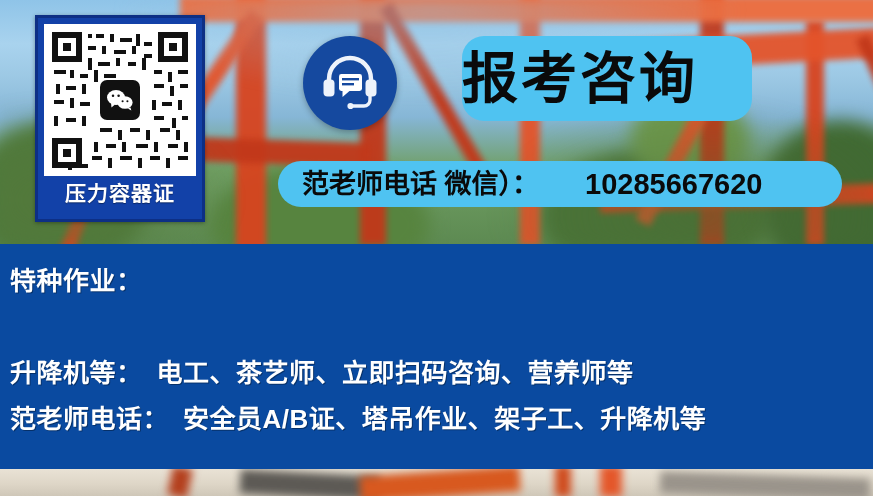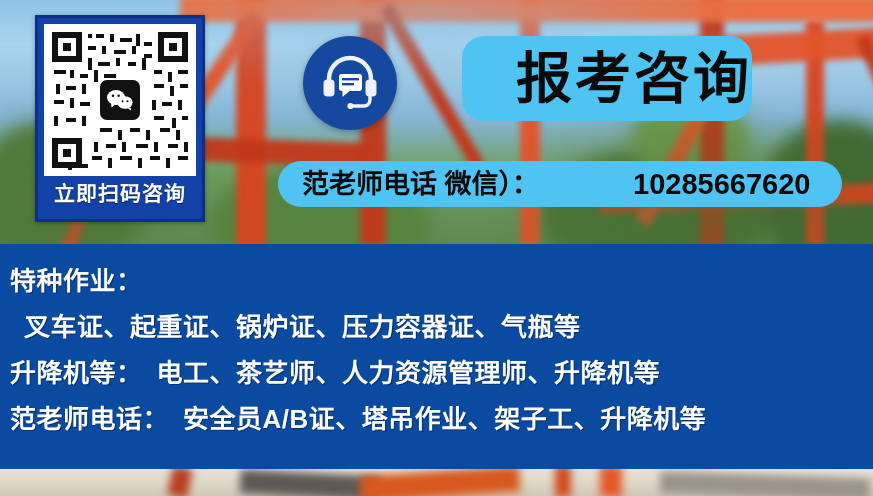--- a/index.html
+++ b/index.html
@@ -141,21 +141,21 @@
   .title-badge {
     position: absolute;
     left: 462px;
     top: 36px;
     width: 290px;
     height: 85px;
     background: #4fc3f1;
     border-radius: 22px;
     display: flex;
     align-items: center;
-    justify-content: flex-end;
+    justify-content: flex-start;
   }
   .title-badge .txt {
     color: #0a0a0a;
     font-size: 56px;
     font-weight: bold;
     letter-spacing: 3px;
     line-height: 1;
     white-space: nowrap;
   }
 
@@ -165,21 +165,20 @@
     left: 278px;
     top: 161px;
     width: 564px;
     height: 46px;
     background: #4fc3f1;
     border-radius: 23px;
     display: flex;
     align-items: center;
     padding: 0 24px;
     box-sizing: border-box;
-    gap: 48px;
   }
   .phone-bar .label {
     color: #0a0a0a;
     font-size: 27px;
     font-weight: bold;
     white-space: nowrap;
     line-height: 1;
   }
   .phone-bar .number {
     color: #0a0a0a;
@@ -344,21 +343,21 @@
           <polygon points="5,14 5.5,18.5 9,15.5" fill="#ffffff"></polygon>
           <circle cx="7" cy="6.8" r="1.25" fill="#111111"></circle>
           <circle cx="12.6" cy="6.8" r="1.25" fill="#111111"></circle>
           <ellipse cx="19" cy="13.5" rx="7.6" ry="6.3" fill="#ffffff"></ellipse>
           <polygon points="24.5,18.5 25.3,21.6 21.8,19.5" fill="#ffffff"></polygon>
           <circle cx="16.6" cy="12.2" r="1.05" fill="#111111"></circle>
           <circle cx="21.4" cy="12.2" r="1.05" fill="#111111"></circle>
         </svg>
       </div>
     </div>
-    <div class="qr-caption">立即扫码咨询</div>
+    <div class="qr-caption">压力容器证</div>
   </div>
 
   <div class="headset-circle">
     <svg width="60" height="58" viewBox="0 0 60 58" aria-hidden="true">
 
       <path d="M9 31 V25 A21 21 0 0 1 51 25 V31" fill="none" stroke="#eef3fb" stroke-width="4.4" stroke-linecap="round"></path>
 
       <rect x="3.5" y="25.5" width="11" height="17" rx="4" fill="#eef3fb"></rect>
       <rect x="45.5" y="25.5" width="11" height="17" rx="4" fill="#eef3fb"></rect>
 
@@ -379,25 +378,24 @@
   <div class="phone-bar">
     <span class="label">范老师电话 微信）：</span>
     <span class="number">10285667620</span>
   </div>
 
   <div class="info-panel">
     <div class="info-row">
       <span class="cat">特种作业：</span>
     </div>
     <div class="info-row">
-      <span class="items">叉车证、起重证、锅炉证、压力容器证、气瓶等</span>
     </div>
     <div class="info-row">
       <span class="cat">升降机等：</span>
-      <span class="items">电工、茶艺师、人力资源管理师、升降机等</span>
+      <span class="items">电工、茶艺师、立即扫码咨询、营养师等</span>
     </div>
     <div class="info-row">
       <span class="cat">范老师电话：</span>
       <span class="items">安全员A/B证、塔吊作业、架子工、升降机等</span>
     </div>
   </div>
 
 </div>
 
 </body></html>

